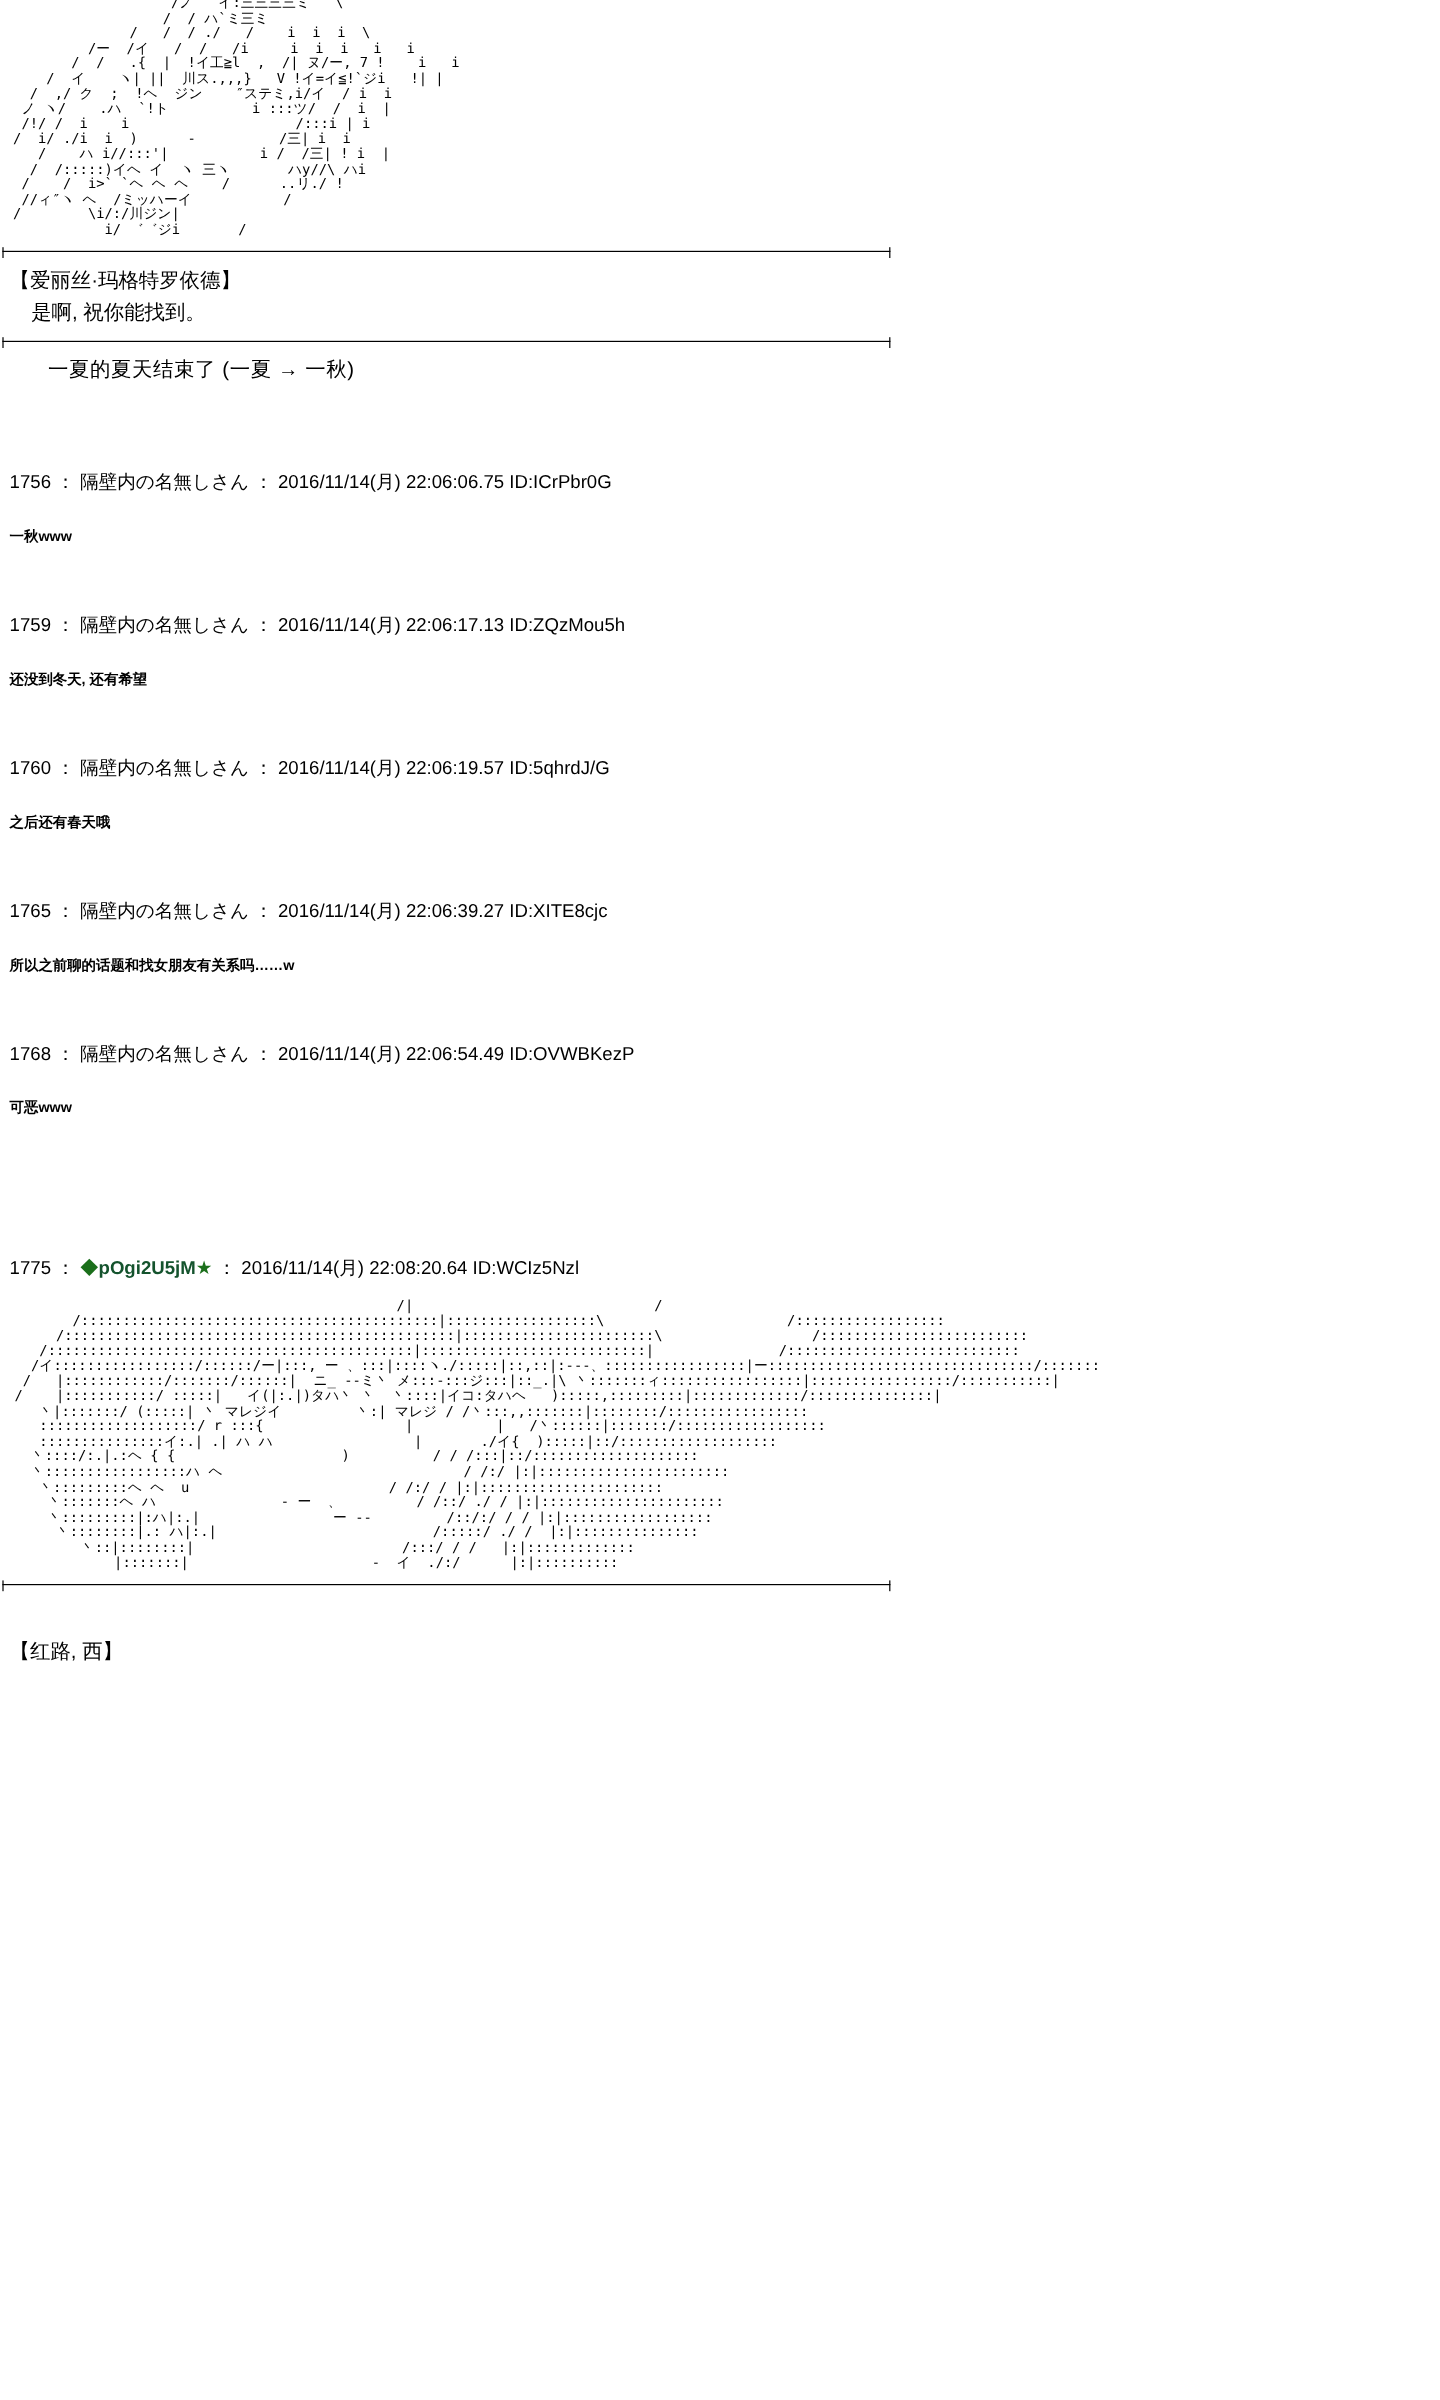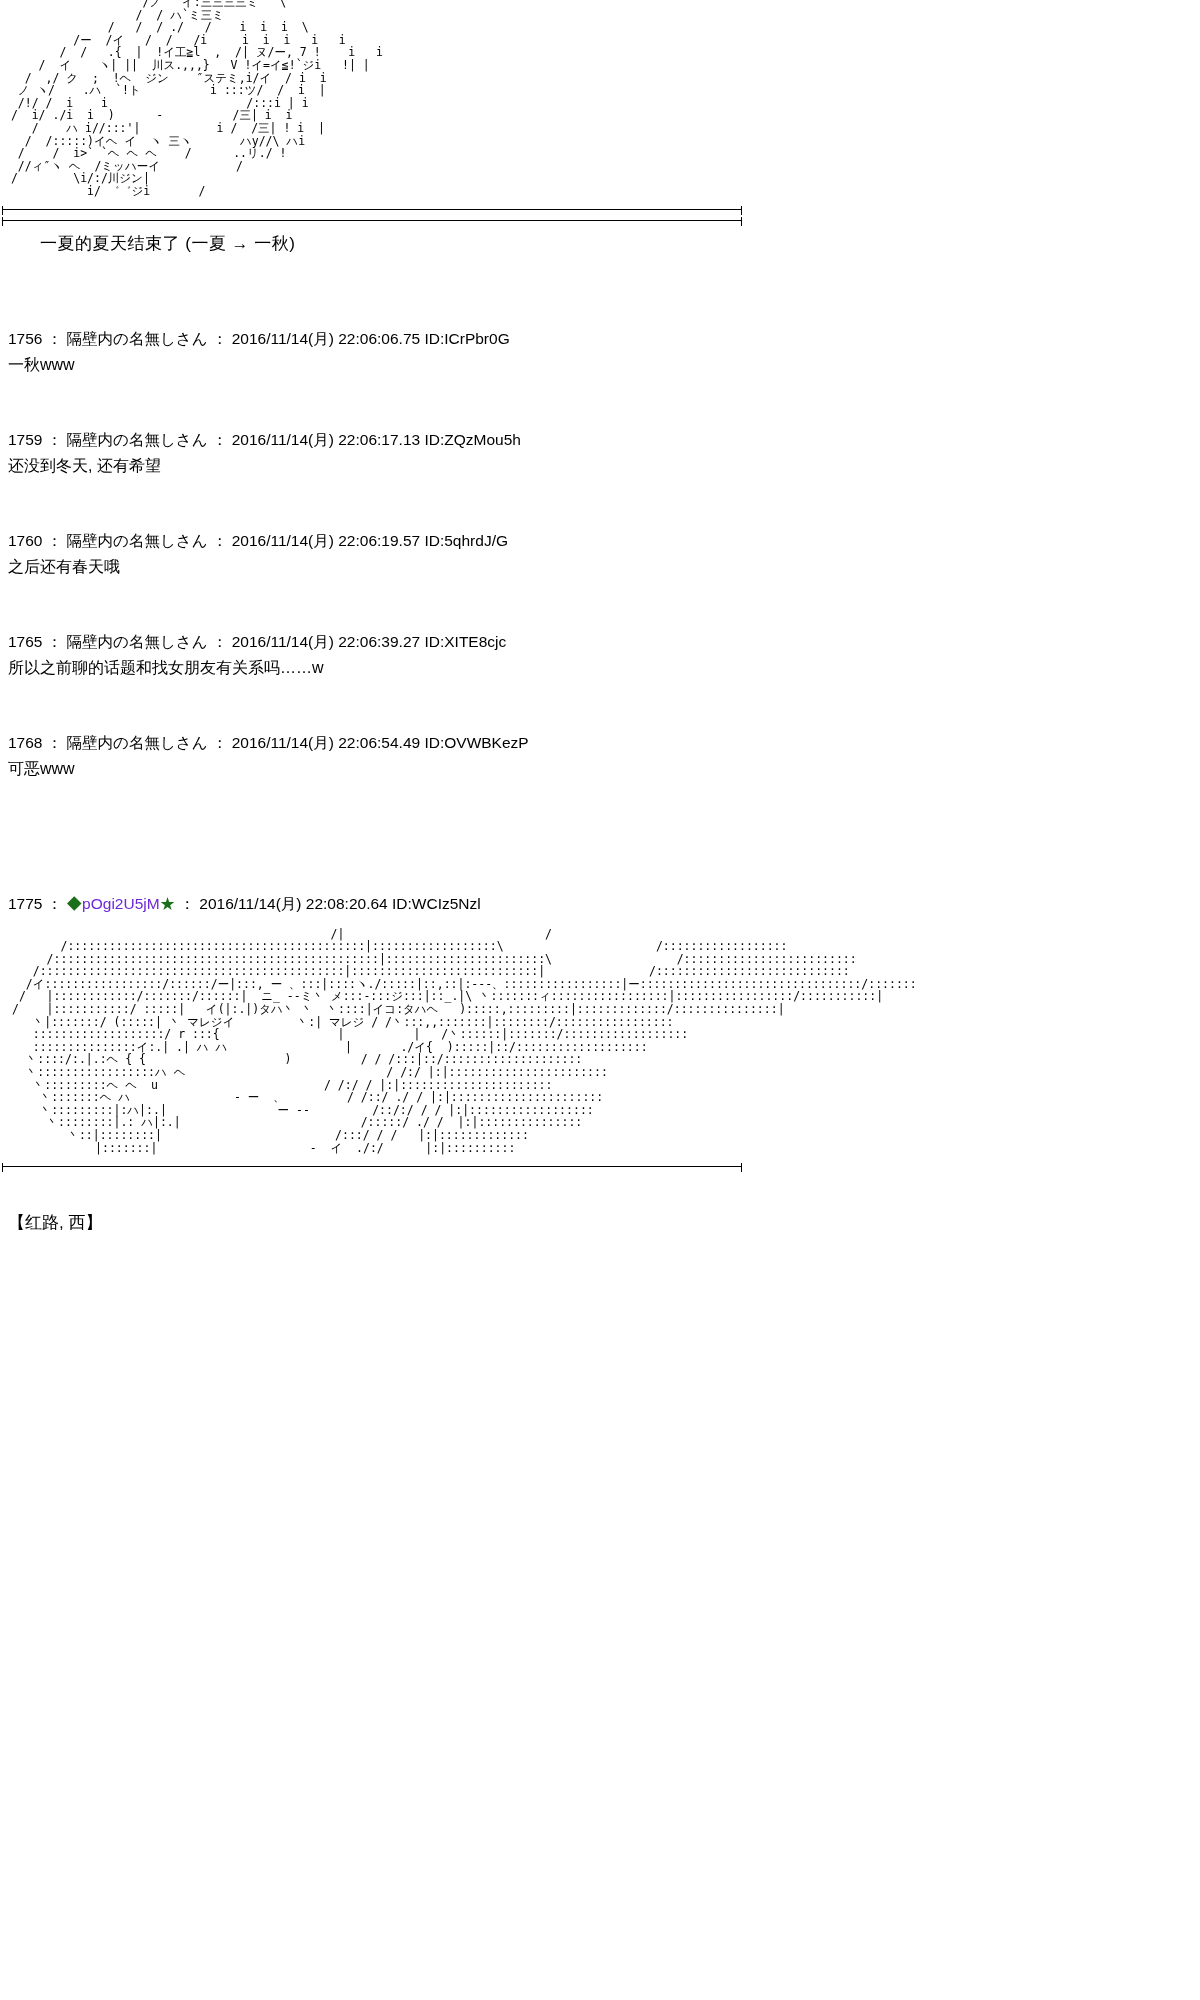--- a/index.html
+++ b/index.html
@@ -76,33 +76,34 @@
   }
   .post-head {
     font-size: 15.5px;
     line-height: 24px;
     white-space: nowrap;
     margin-top: 20px;
   }
   .post-head .sep { }
   .post-head .author { }
   .post-head .author.trip {
-    color: #6d28d9;
-    font-weight: normal;
+    color: #14532d;
+    font-weight: bold;
   }
   .post-head .diamond {
     color: #1b6f1b;
   }
   .post-head .star {
     color: #1b6f1b;
   }
   .post-body {
-    font-size: 16px;
+    font-size: 12px;
     line-height: 26px;
-    margin-top: 1px;
+    margin-top: 19px;
+    font-weight: bold;
   }
   .spacer-32 { height: 32px; }
   .spacer-60 { height: 60px; }
   .post-gap { height: 30px; }
   .bottom-speech {
     font-size: 17px;
     line-height: 24px;
     padding-left: 8px;
     margin-top: 44px;
   }
@@ -124,20 +125,24 @@
  /  i/ ./i  i  )      -          /三| i  i
     /    ハ i//:::'|           i /  /三| ! i  |
    /  /:::::)イヘ イ  ヽ 三ヽ       ハy//\ ハi
   /    /  i&gt;` `ヘ ヘ ヘ    /      ..リ./ !
   //ィ″ヽ ヘ  /ミッハーイ           /
  /        \i/:/川ジン|
             i/ ゛゛ジi       /</pre>
 
   <div class="hr"></div>
 
+  <div class="speech">
+    <span class="name">【爱丽丝·玛格特罗依德】</span>
+    <span class="line">是啊, 祝你能找到。</span>
+  </div>
 
   <div class="hr"></div>
 
   <div class="narration">一夏的夏天结束了 (一夏  →  一秋)</div>
 
   <div class="spacer-32"></div>
 
   <div class="post">
     <div class="post-head">
       <span>1756</span>

